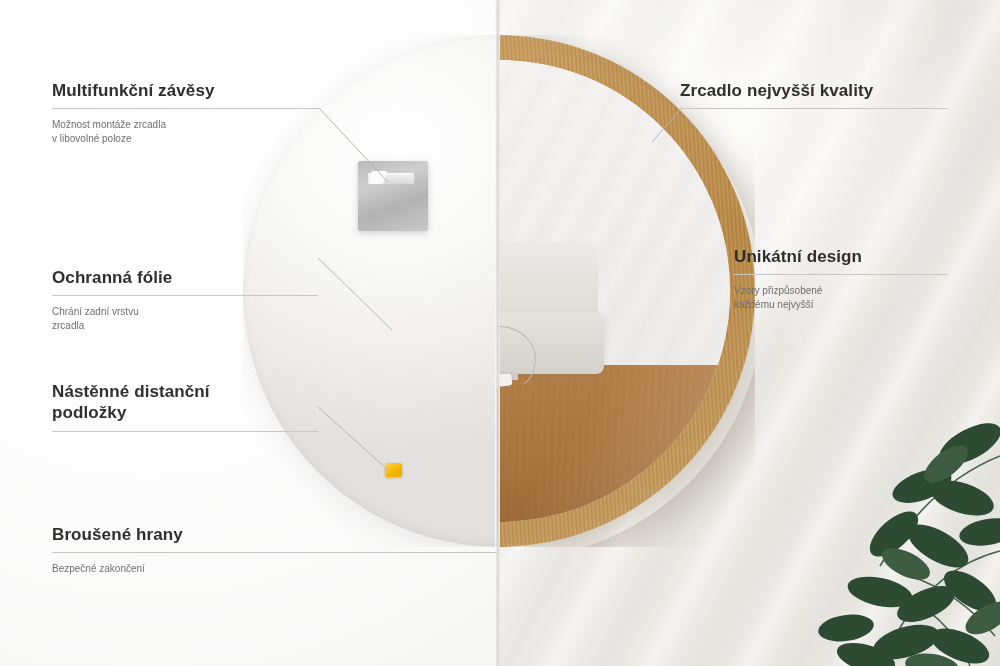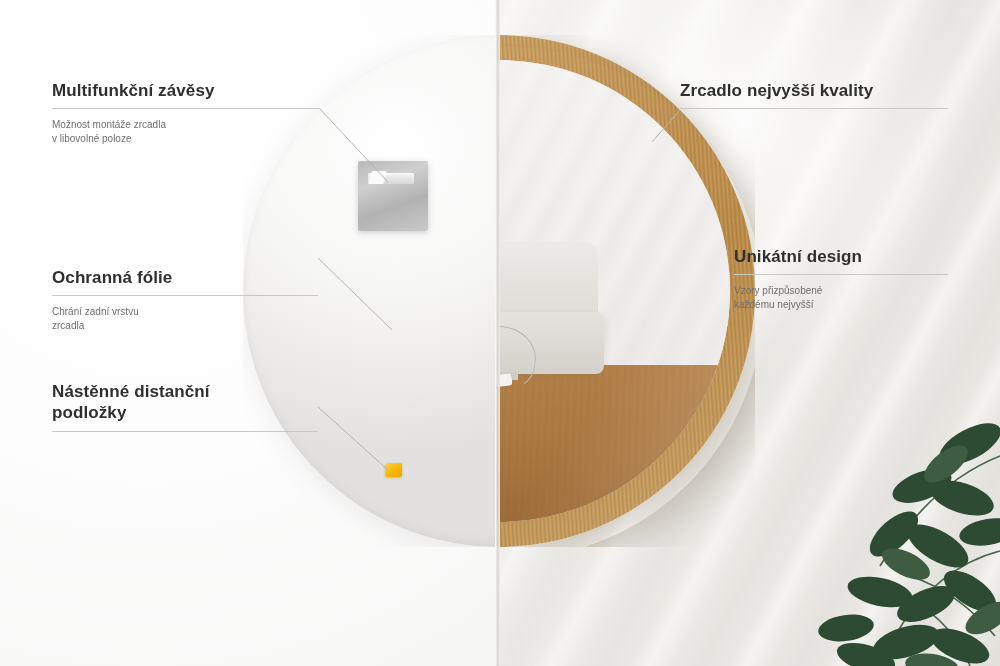--- a/index.html
+++ b/index.html
@@ -365,20 +365,25 @@
     <p>Chrání zadní vrstvu
 zrcadla</p>
   </div>
 
   <div class="callout" style="left:52px; top:356px; width:266px;margin-top:25px;">
     <h3 style="white-space:pre-line;">Nástěnné distanční
 podložky</h3>
     <div class="rule"></div>
   </div>
 
+  <div class="callout" style="left:52px; top:524px; width:445px;">
+    <h3>Broušené hrany</h3>
+    <div class="rule"></div>
+    <p>Bezpečné zakončení</p>
+  </div>
 
   <div class="callout right" style="left:680px; top:80px; width:268px;">
     <h3>Zrcadlo nejvyšší kvality</h3>
     <div class="rule"></div>
   </div>
 
   <div class="callout right" style="left:734px; top:246px; width:214px;">
     <h3>Unikátní design</h3>
     <div class="rule"></div>
     <p>Vzory přizpůsobené

